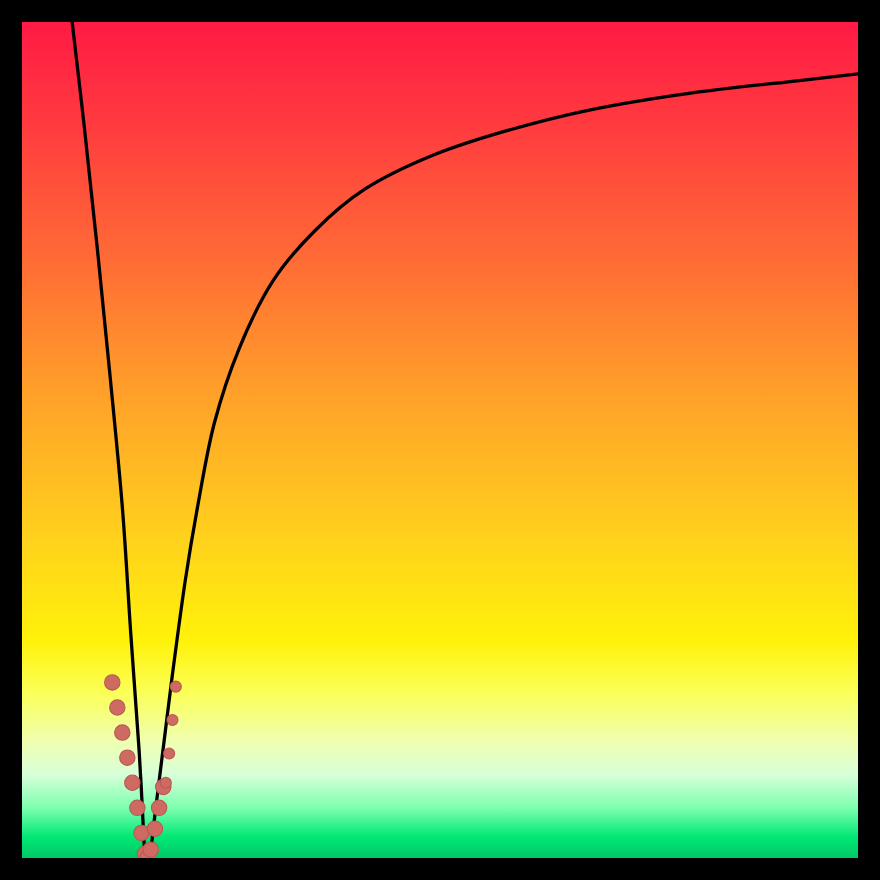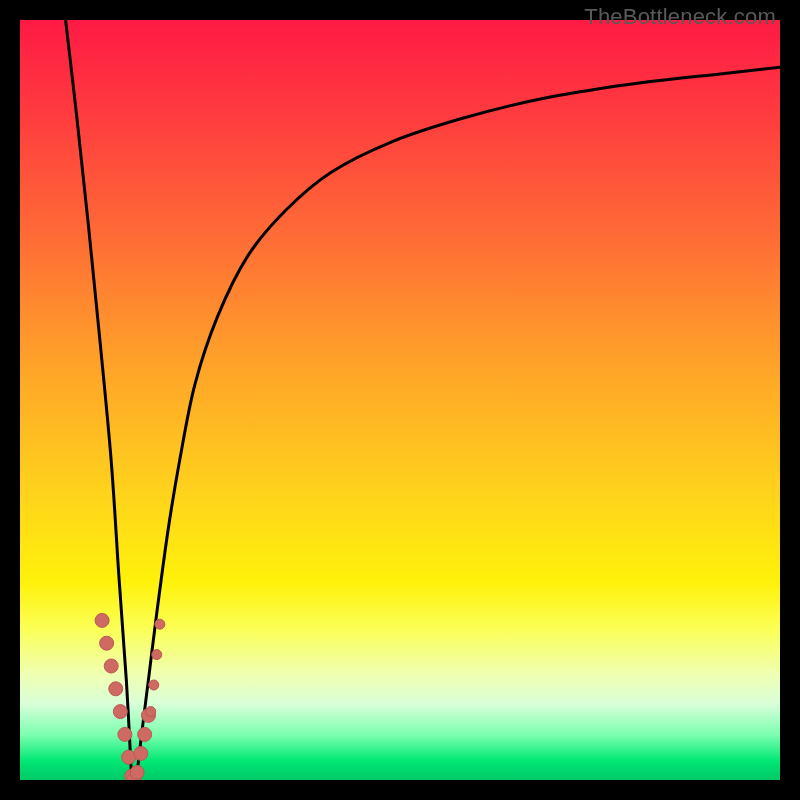--- a/index.html
+++ b/index.html
@@ -102,14 +102,13 @@
           <circle cx="128.44" cy="695.40" r="7" fill="#cf6a62" stroke="#b85a52" stroke-width="1"></circle>
           <circle cx="139.84" cy="604.20" r="5" fill="#cf6a62" stroke="#b85a52" stroke-width="1"></circle>
           <circle cx="136.80" cy="634.60" r="5" fill="#cf6a62" stroke="#b85a52" stroke-width="1"></circle>
           <circle cx="133.76" cy="665.00" r="5" fill="#cf6a62" stroke="#b85a52" stroke-width="1"></circle>
           <circle cx="130.72" cy="691.60" r="5" fill="#cf6a62" stroke="#b85a52" stroke-width="1"></circle>
         </g>
     </svg>
 
   </div>
 
-  <div class="watermark">TheBottleneck.com</div>
 </div>
 
 </body></html>

